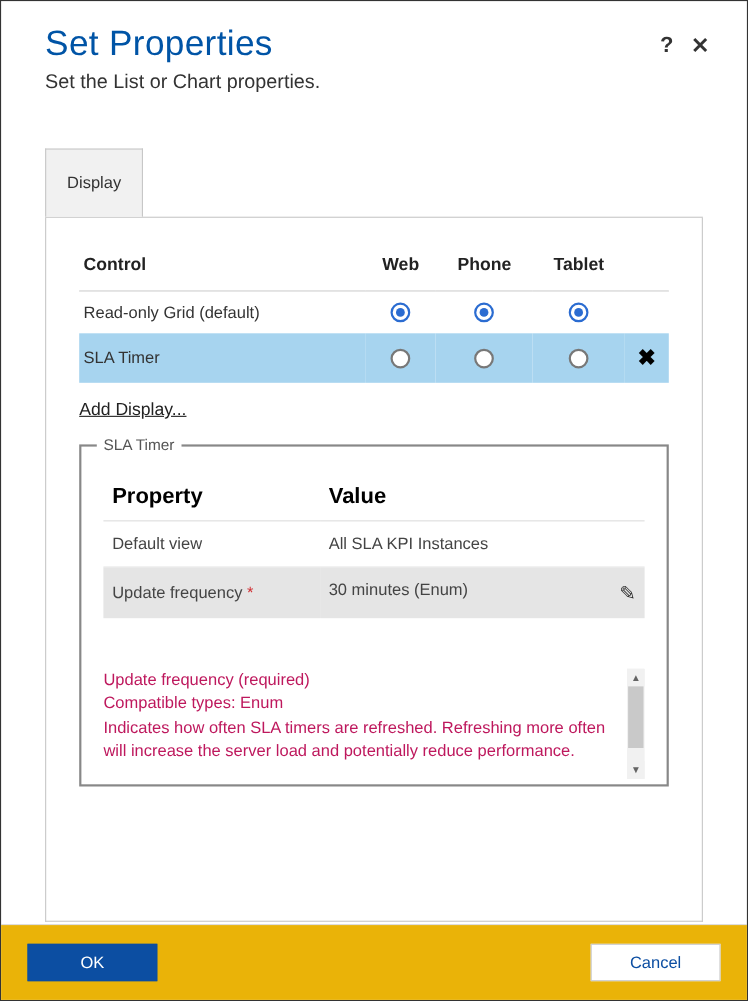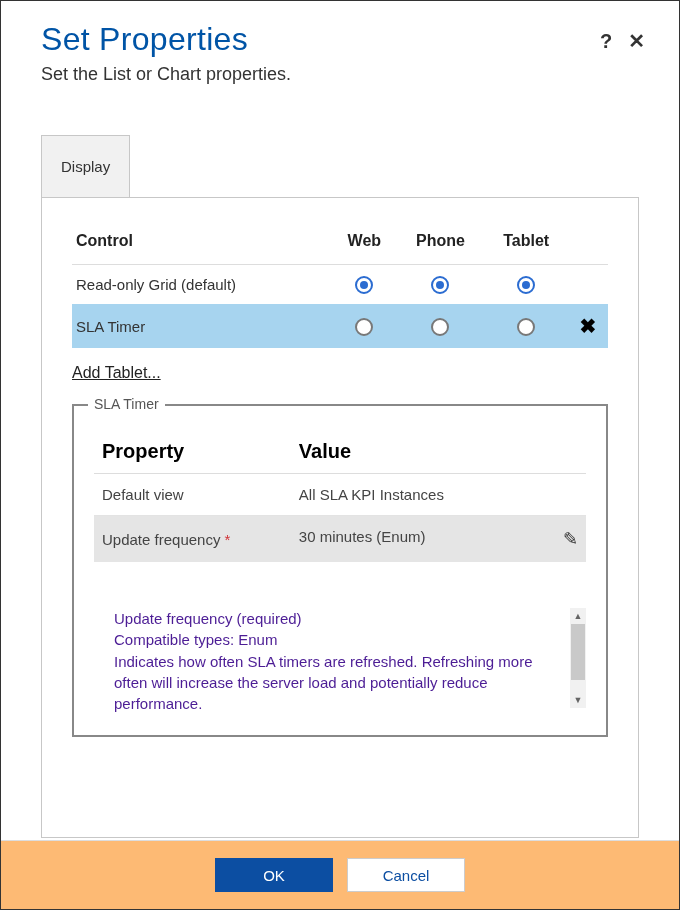--- a/index.html
+++ b/index.html
@@ -183,23 +183,22 @@
       cursor: pointer;
       color: #333;
     }
     .desc-area {
       margin-top: 46px;
       position: relative;
       padding-right: 22px;
     }
     .desc {
       font-size: 15px;
-      color: #4c1d95;
+      color: #be185d;
       line-height: 1.42;
-      margin-left: 20px;
     }
     .scrollbar {
       position: absolute;
       right: 0;
       top: 0;
       width: 16px;
       height: 100px;
       background: #f1f1f1;
     }
     .scroll-arrow {
@@ -214,24 +213,24 @@
       cursor: pointer;
     }
     .scroll-thumb {
       width: 14px;
       height: 56px;
       background: #c9c9c9;
       margin: 0 1px;
     }
     .footer {
       border-top: 1px solid #ddd;
-      background: #fdba74;
+      background: #eab308;
       padding: 17px 24px;
       display: flex;
-      justify-content: center;
+      justify-content: space-between;
       gap: 14px;
     }
     .btn {
       width: 118px;
       height: 34px;
       font-size: 15px;
       border: 1px solid #ccc;
       background: #fff;
       cursor: pointer;
       font-family: inherit;
@@ -285,21 +284,21 @@
           <tr class="selected">
             <td>SLA Timer</td>
             <td class="center"><span class="radio unchecked"></span></td>
             <td class="center"><span class="radio unchecked"></span></td>
             <td class="center"><span class="radio unchecked"></span></td>
             <td class="center"><span class="remove-x">✖</span></td>
           </tr>
         </tbody>
       </table>
 
-      <span class="add-control">Add Tablet...</span>
+      <span class="add-control">Add Display...</span>
 
       <div class="fieldset">
         <span class="legend">SLA Timer</span>
 
         <table class="prop-table">
           <thead>
             <tr>
               <th style="width:40%">Property</th>
               <th>Value</th>
             </tr>

